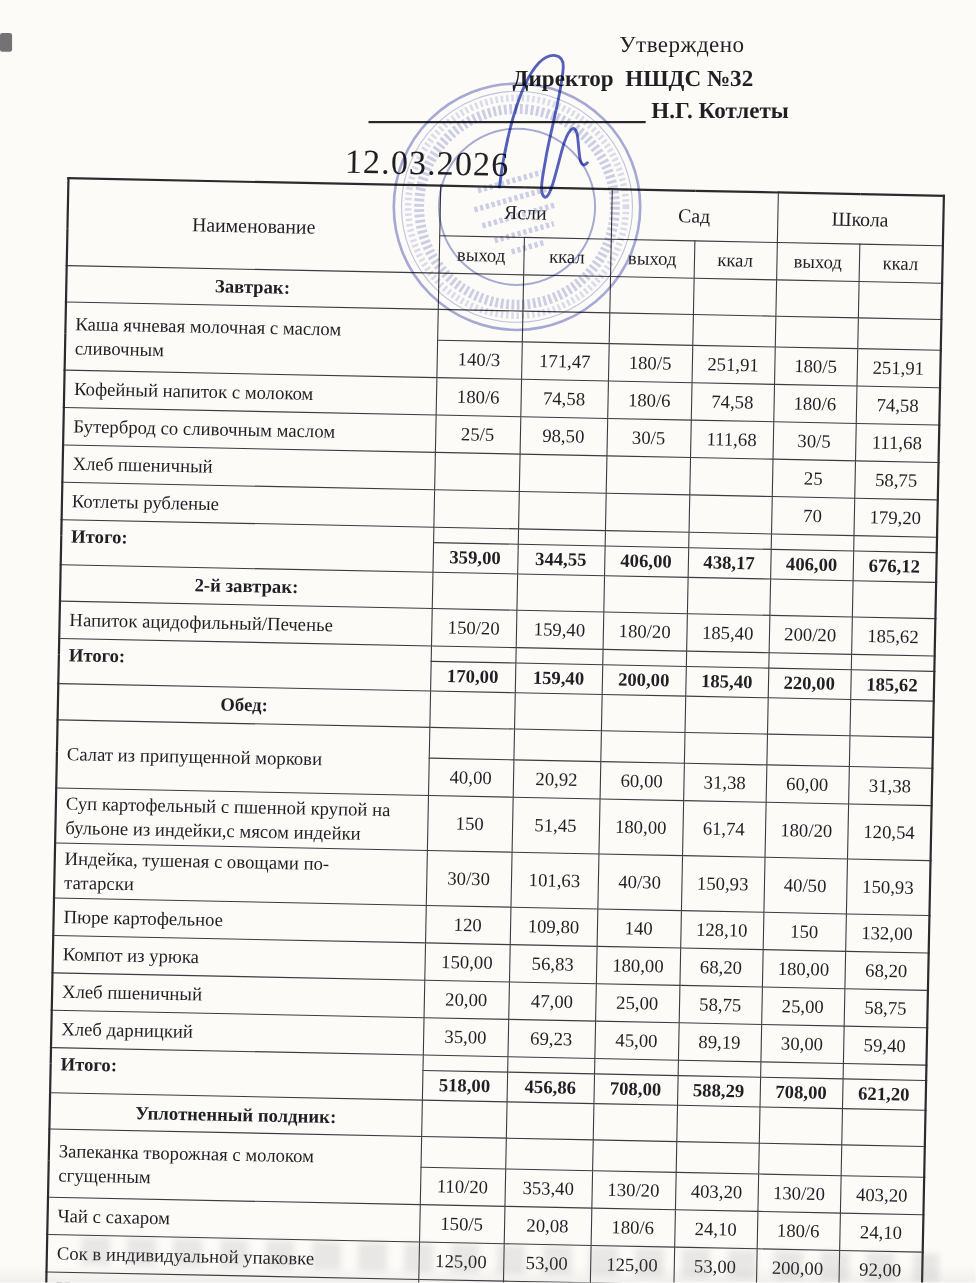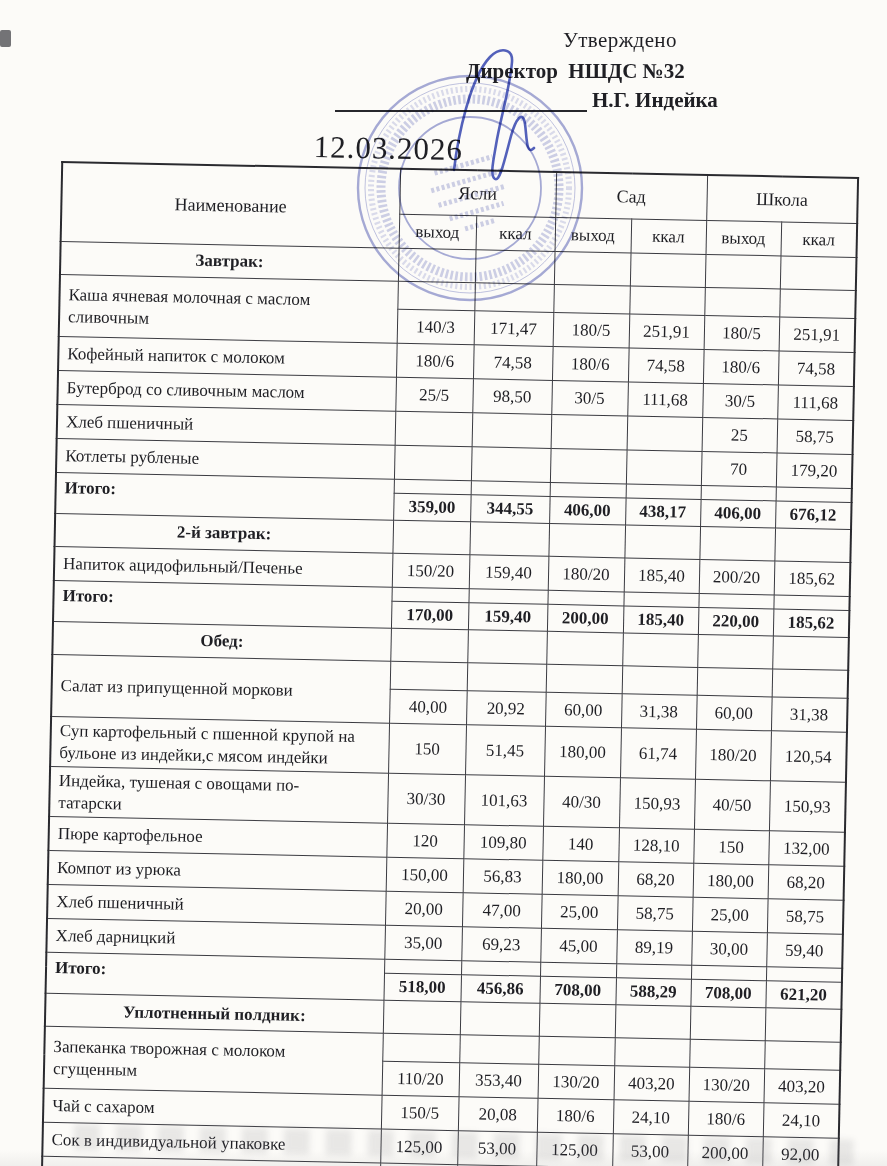--- a/index.html
+++ b/index.html
@@ -58,21 +58,21 @@
 </head>
 <body>
 
 <div class="page">
 
   <div class="edge-mark"></div>
 
   <div class="approved">Утверждено</div>
   <div class="director">Директор  НШДС №32</div>
   <div class="sign-line"></div>
-  <div class="director-name">Н.Г. Индейка</div>
+  <div class="director-name">Н.Г. Котлеты</div>
 
   <div class="sheet">
     <div class="doc-date">12.03.2026</div>
 
     <table class="menu">
       <colgroup>
         <col style="width:338px">
           <col style="width:77px">
           <col style="width:79px">
         <col style="width:76px">

